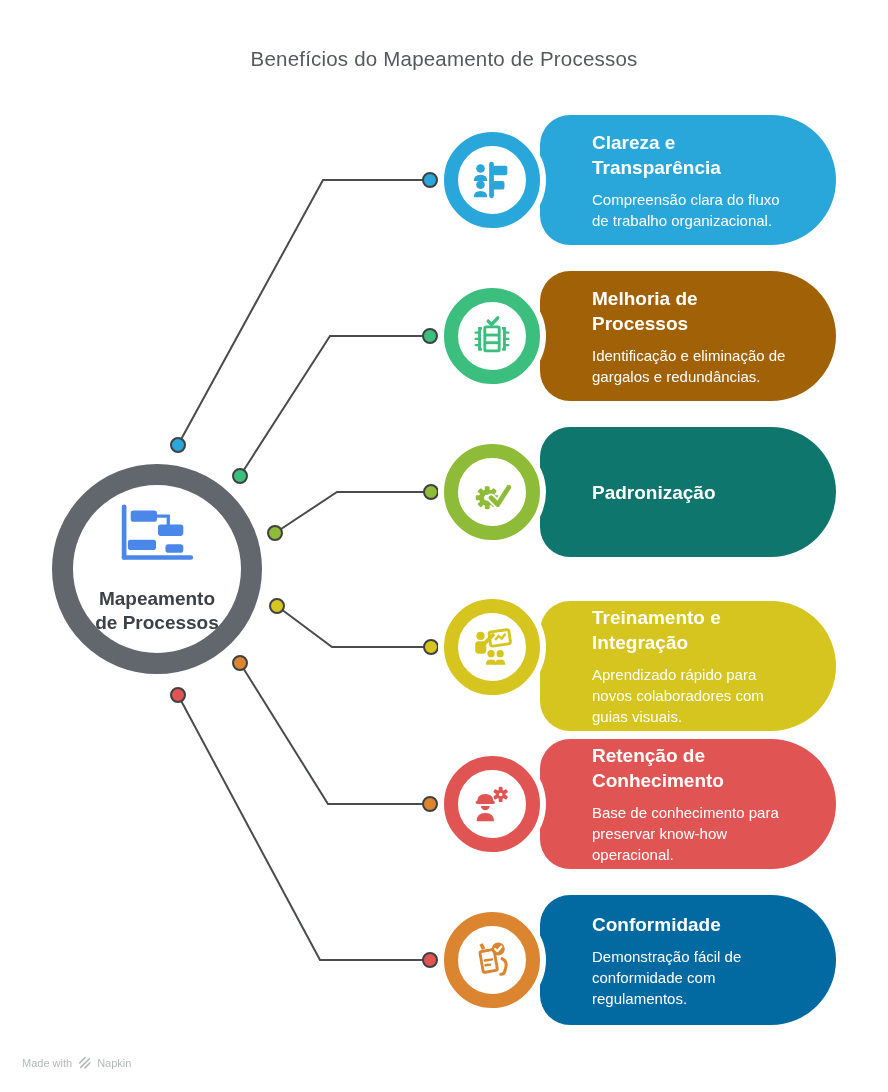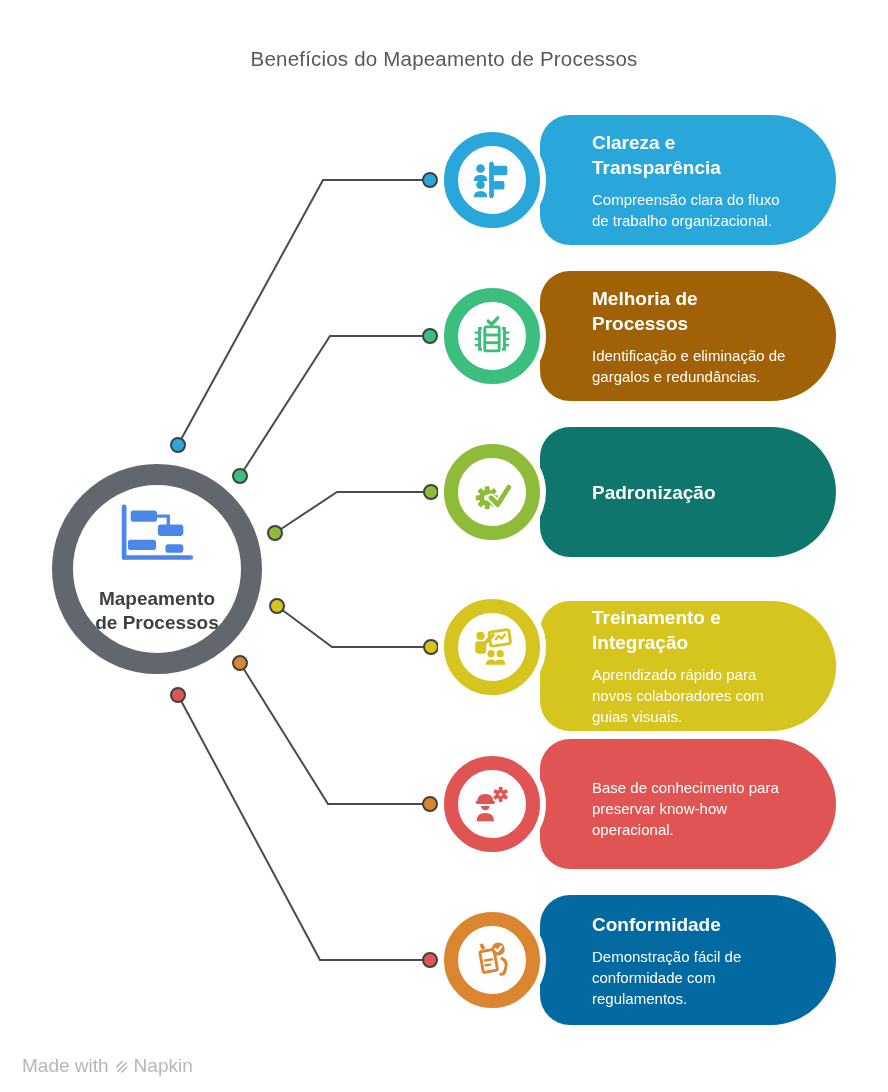--- a/index.html
+++ b/index.html
@@ -42,21 +42,21 @@
     position:absolute; left:444px; width:96px; height:96px;
     border:14px solid; border-radius:50%; background:#fff;
     box-shadow:0 0 0 6px #fff; z-index:3;
     display:flex; align-items:center; justify-content:center;
   }
   .ic1 { top:132px; } .ic2 { top:288px; } .ic3 { top:444px; }
   .ic4 { top:599px; } .ic5 { top:756px; } .ic6 { top:912px; }
   .icon-circle svg { width:46px; height:46px; display:block; }
 
   .footer {
-    position:absolute; left:22px; top:1055px; font-size:19px;
+    position:absolute; left:22px; top:1055px; font-size:11px;
     display:flex; align-items:center; gap:5px;
   }
   .footer svg { width:15px; height:15px; }
 </style>
 </head>
 <body>
 
 <div class="canvas">
 
   <h1 class="main-title" style="color: rgb(85, 89, 94);">Benefícios do Mapeamento de Processos</h1>
@@ -201,20 +201,22 @@
         <circle cx="23" cy="31" r="3.8"></circle>
         <circle cx="32.5" cy="31" r="3.8"></circle>
         <path d="M17.5 42.5 q0,-5.5 5.5,-5.5 q5.5,0 5.5,5.5 z"></path>
         <path d="M27 42.5 q0,-5.5 5.5,-5.5 q5.5,0 5.5,5.5 z"></path>
       </g>
     </svg>
   </div>
 
   <div class="card card5" style="background-color: rgb(224, 85, 83);">
     <div class="card-text">
+      <div class="card-title">Retenção de
+Conhecimento</div>
       <div class="card-desc">Base de conhecimento para
 preservar know-how
 operacional.</div>
     </div>
   </div>
   <div class="icon-circle ic5" style="border-color: rgb(224, 85, 83); color: rgb(224, 85, 83);">
     <svg viewBox="0 0 48 48">
       <g fill="currentColor">
         <path d="M8.5 21.5 q0,-8 8.5,-8 q8.5,0 8.5,8 z"></path>
         <rect x="7" y="20.5" width="20" height="3.5" rx="1.75"></rect>

